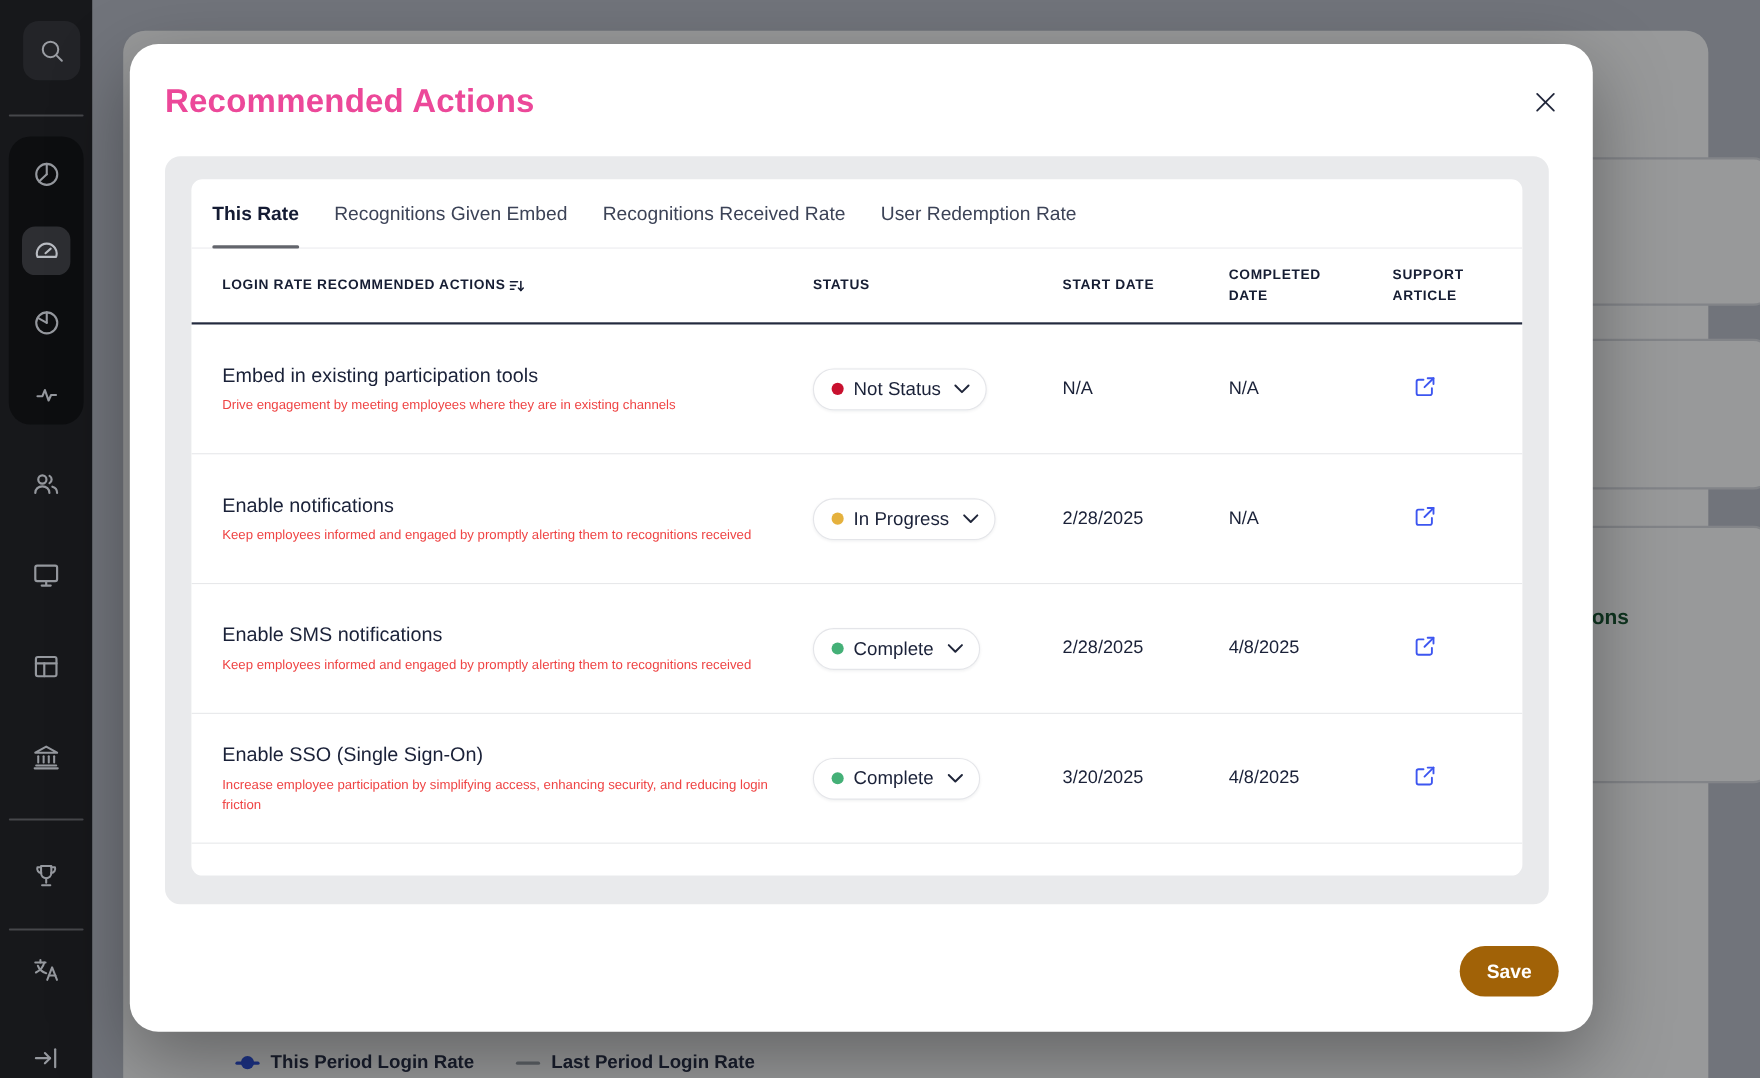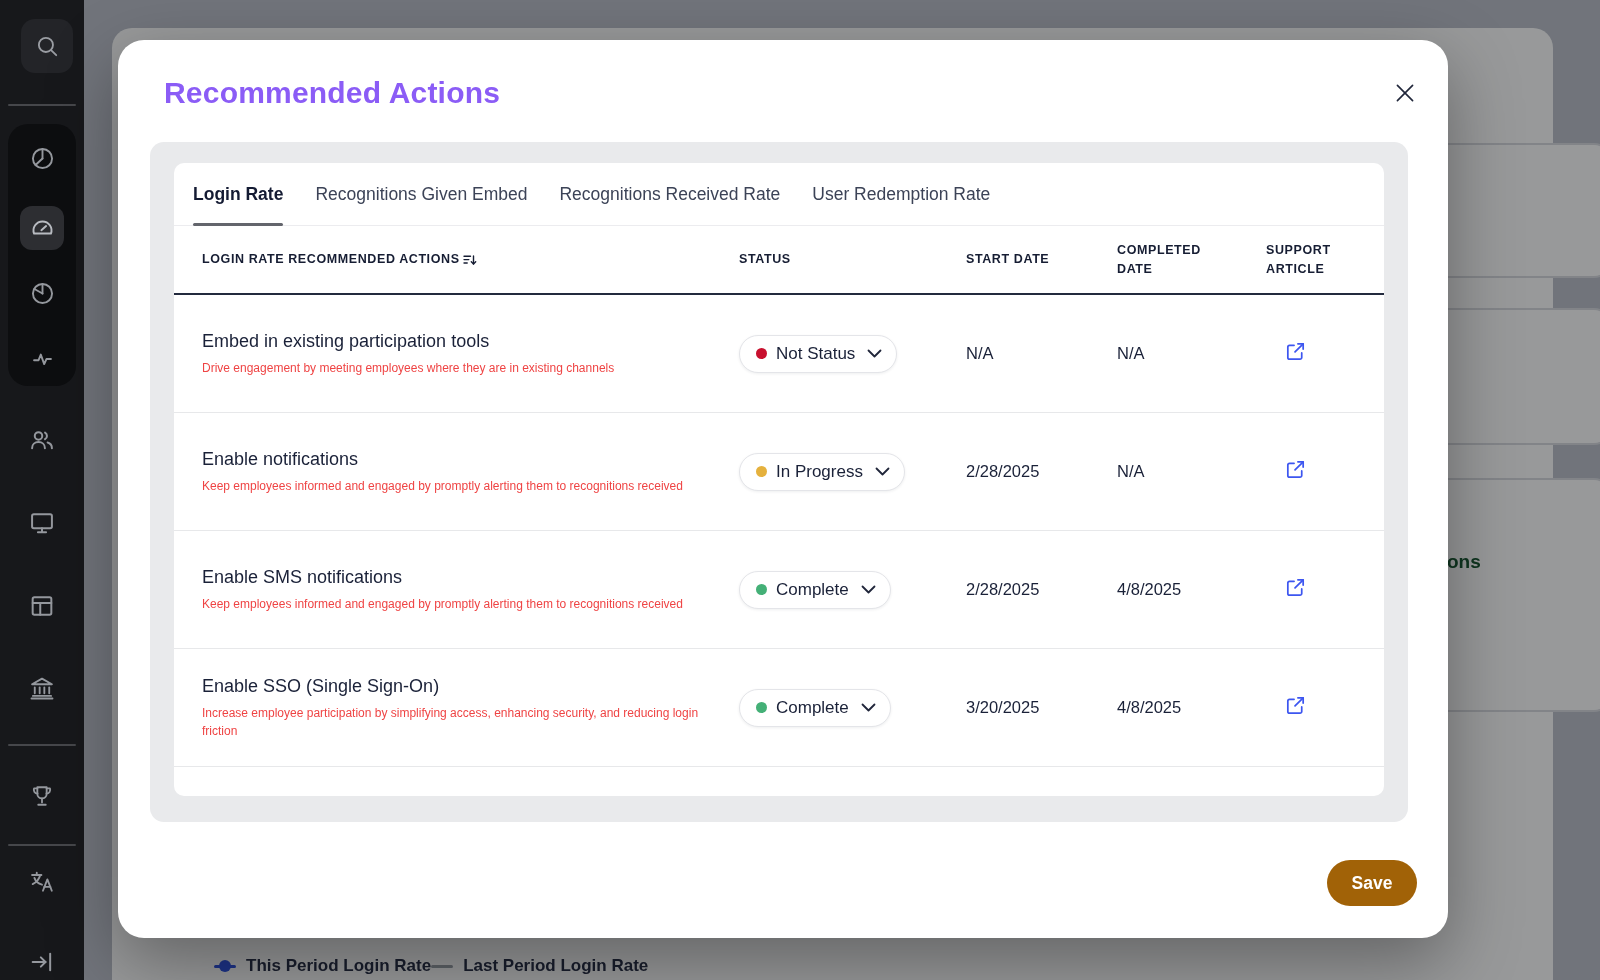--- a/index.html
+++ b/index.html
@@ -23,31 +23,31 @@
   .sb-solo { left:20px; }
   .sb-item svg { display:block; }
   
   .page { position:absolute; left:84px; top:0; width:1516px; height:980px; background:#bcc0ca; z-index:10; }
   .page-card { position:absolute; left:28px; top:28px; width:1441px; height:952px; background:#ffffff; border-radius:20px 20px 0 0; }
   .bg-card { position:absolute; background:#fff; border:2px solid #d9dbe1; border-radius:16px; }
   .bg-card-1 { left:1096px; top:143px; width:430px; height:135px; }
   .bg-card-2 { left:1096px; top:308px; width:430px; height:137px; }
   .bg-card-3 { left:1096px; top:478px; width:430px; height:234px; }
   .bg-link { position:absolute; left:1363px; top:551px; font-size:19px; font-weight:700; color:#14532d; }
-  .legend { position:absolute; left:130px; top:956px; display:flex; align-items:center;
+  .legend { position:absolute; left:130px; top:956px; display:flex; gap:38px; align-items:center;
     font-size:17px; font-weight:600; color:#252c44; white-space:nowrap; }
   .legend-item { display:flex; align-items:center; gap:10px; }
   .lm-line { width:22px; height:3px; border-radius:2px; position:relative; }
   .lm-dot { position:absolute; left:5px; top:-4.5px; width:12px; height:12px; border-radius:50%; }
   
   .overlay { position:absolute; left:84px; top:0; width:1516px; height:980px; background:rgba(10,11,14,0.42); z-index:50; }
   
   .modal { position:absolute; left:118px; top:40px; width:1330px; height:898px; background:#fff;
     border-radius:26px; z-index:70; box-shadow:0 24px 70px rgba(0,0,0,.35); }
-  .modal-title { position:absolute; left:46px; top:36px; font-size:30px; font-weight:800; color:#8b5cf6; letter-spacing:.2px; }
+  .modal-title { position:absolute; left:32px; top:36px; font-size:30px; font-weight:800; color:#ec4899; letter-spacing:.2px; }
   .modal-close { position:absolute; left:1270px; top:36px; width:34px; height:34px; background:none; border:none;
     cursor:pointer; color:#20263a; display:flex; align-items:center; justify-content:center; }
   .panel { position:absolute; left:32px; top:102px; width:1258px; height:680px; background:#e9eaec; border-radius:14px; }
   .card { position:absolute; left:24px; top:21px; width:1210px; height:633px; background:#fff; border-radius:10px; overflow:hidden; }
   
   .tabs { display:flex; gap:32px; padding-left:19px; height:63px; align-items:stretch; border-bottom:1px solid #ececef; }
   .tab { background:none; border:none; cursor:pointer; font-family:inherit; font-size:17.5px; font-weight:500;
     color:#3c4357; position:relative; padding:0; display:flex; align-items:center; }
   .tab.active { color:#141b33; font-weight:700; }
   .tab.active::after { content:""; position:absolute; left:0; right:0; bottom:-1px; height:3px; background:#63656c; border-radius:2px; }
@@ -202,21 +202,21 @@
     <svg width="26" height="26" viewBox="0 0 24 24" fill="none" stroke="currentColor" stroke-width="1.5" stroke-linecap="round">
       <line x1="5" y1="5" x2="19" y2="19"></line>
         <line x1="19" y1="5" x2="5" y2="19"></line>
     </svg>
   </button>
 
   <div class="panel">
     <div class="card">
 
       <nav class="tabs">
-        <button class="tab active">Login Rate</button>
+        <button class="tab active">This Rate</button>
         <button class="tab">Recognitions Given Embed</button>
         <button class="tab">Recognitions Received Rate</button>
         <button class="tab">User Redemption Rate</button>
       </nav>
 
       <div class="grid-row thead">
         <div class="th">
           <span>Login Rate Recommended Actions</span>
           <button class="sort-btn">
             <svg width="14" height="14" viewBox="0 0 14 14" fill="none" stroke="currentColor" stroke-width="1.4" stroke-linecap="round" stroke-linejoin="round">

